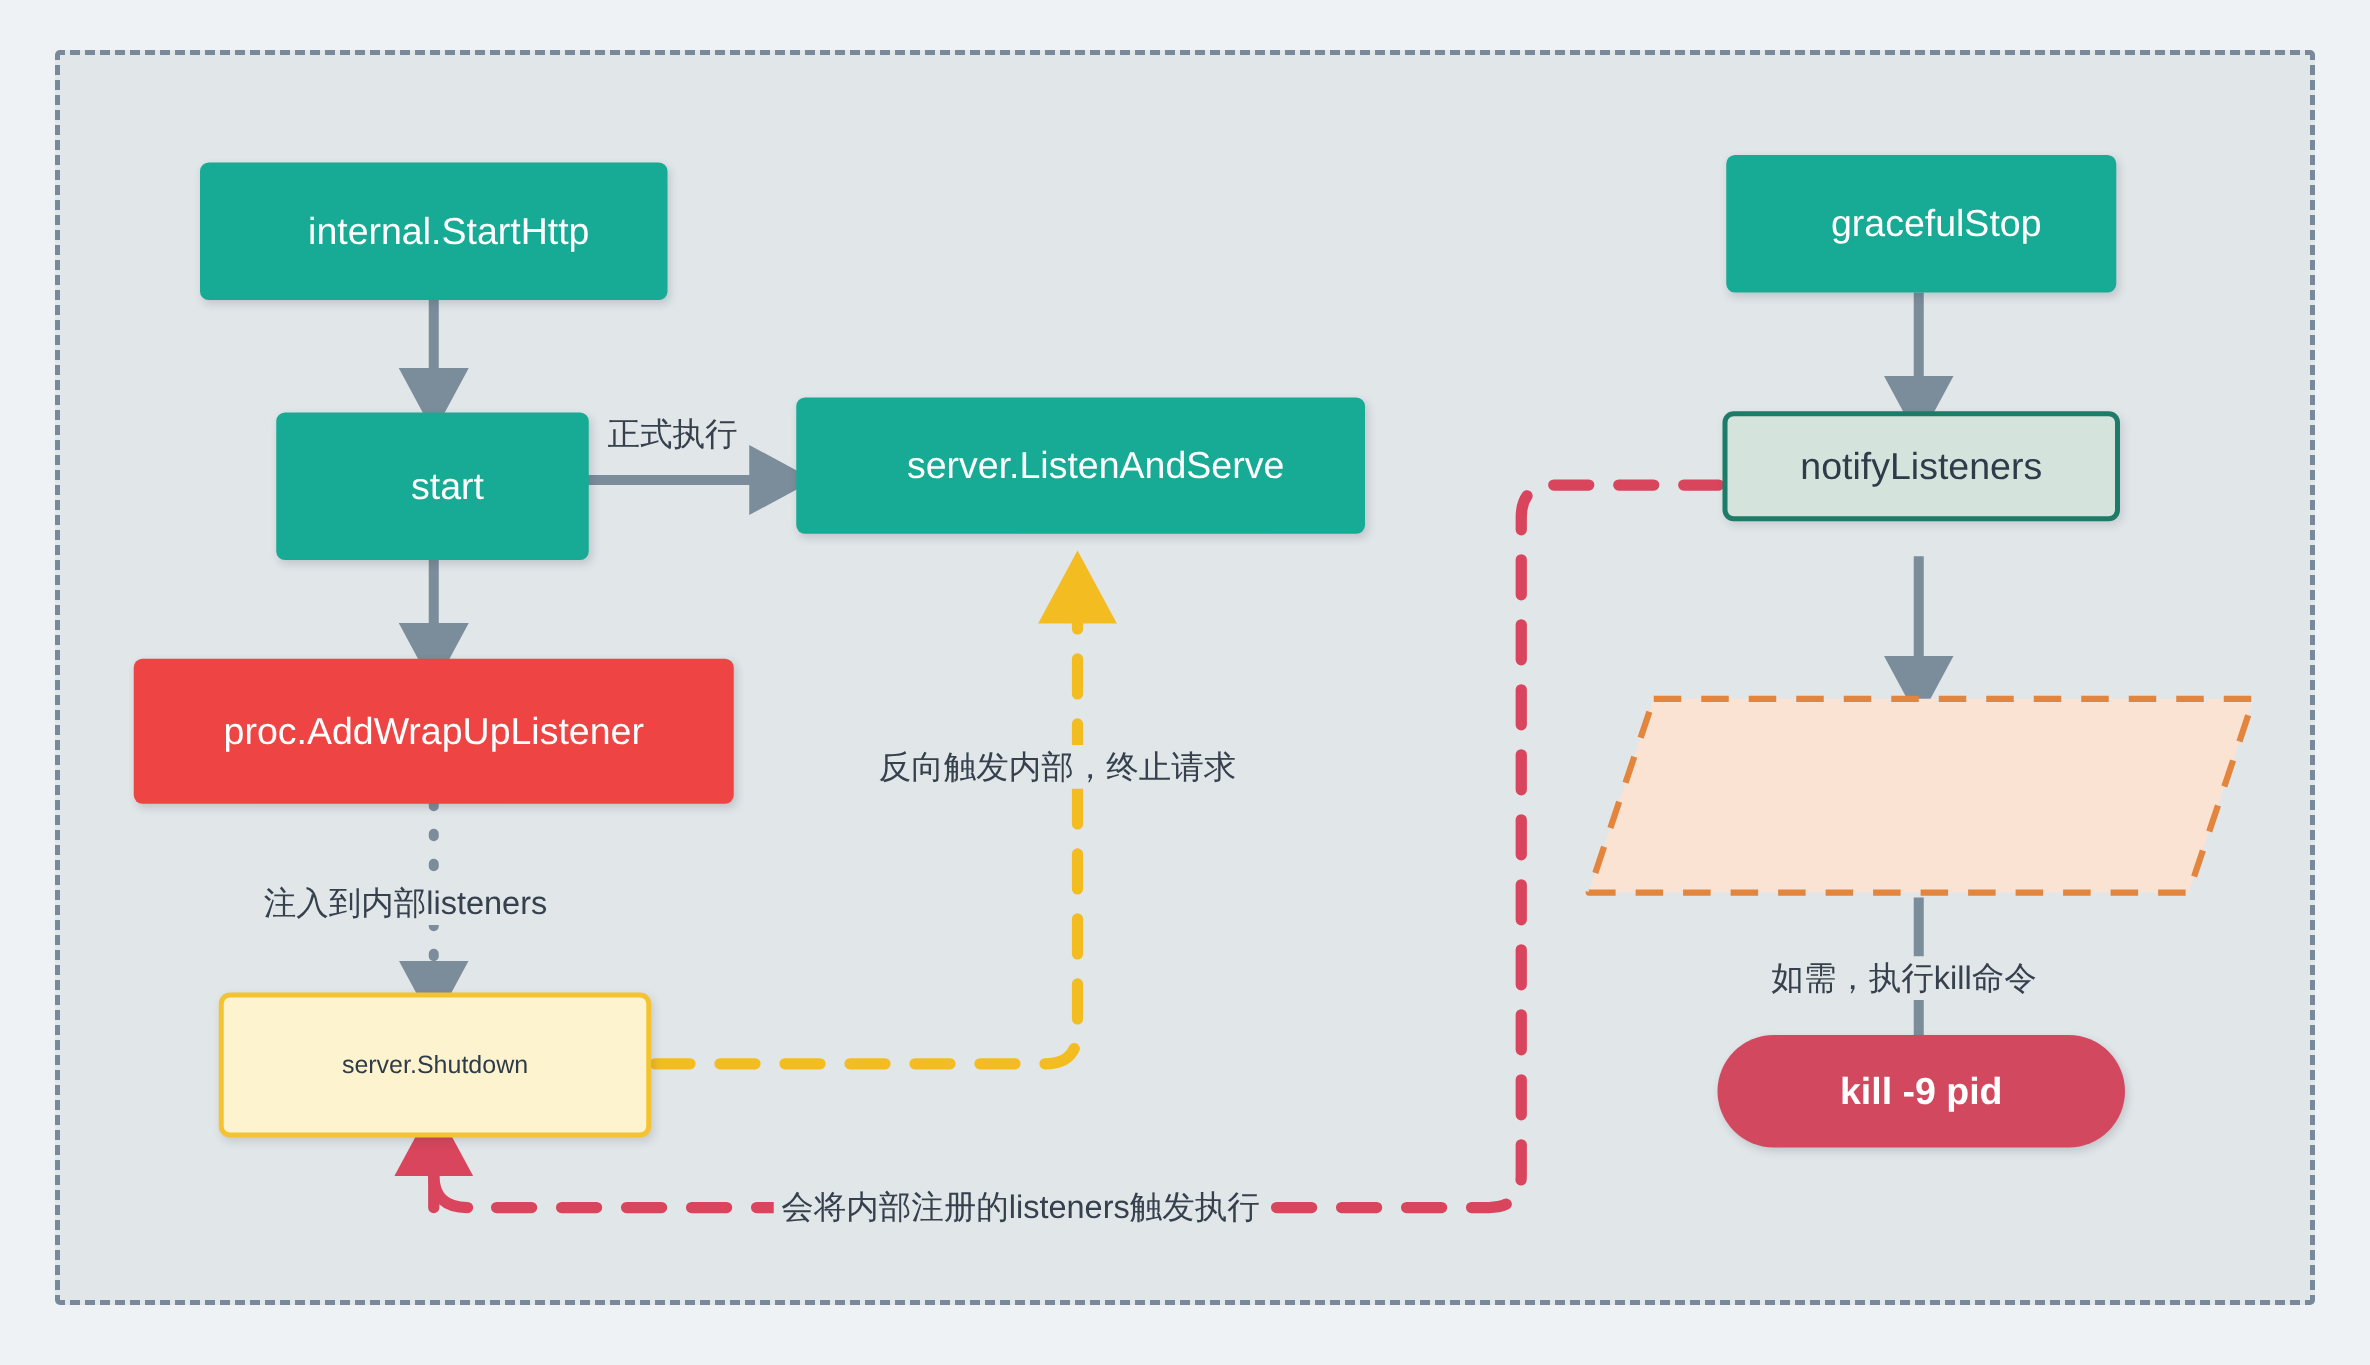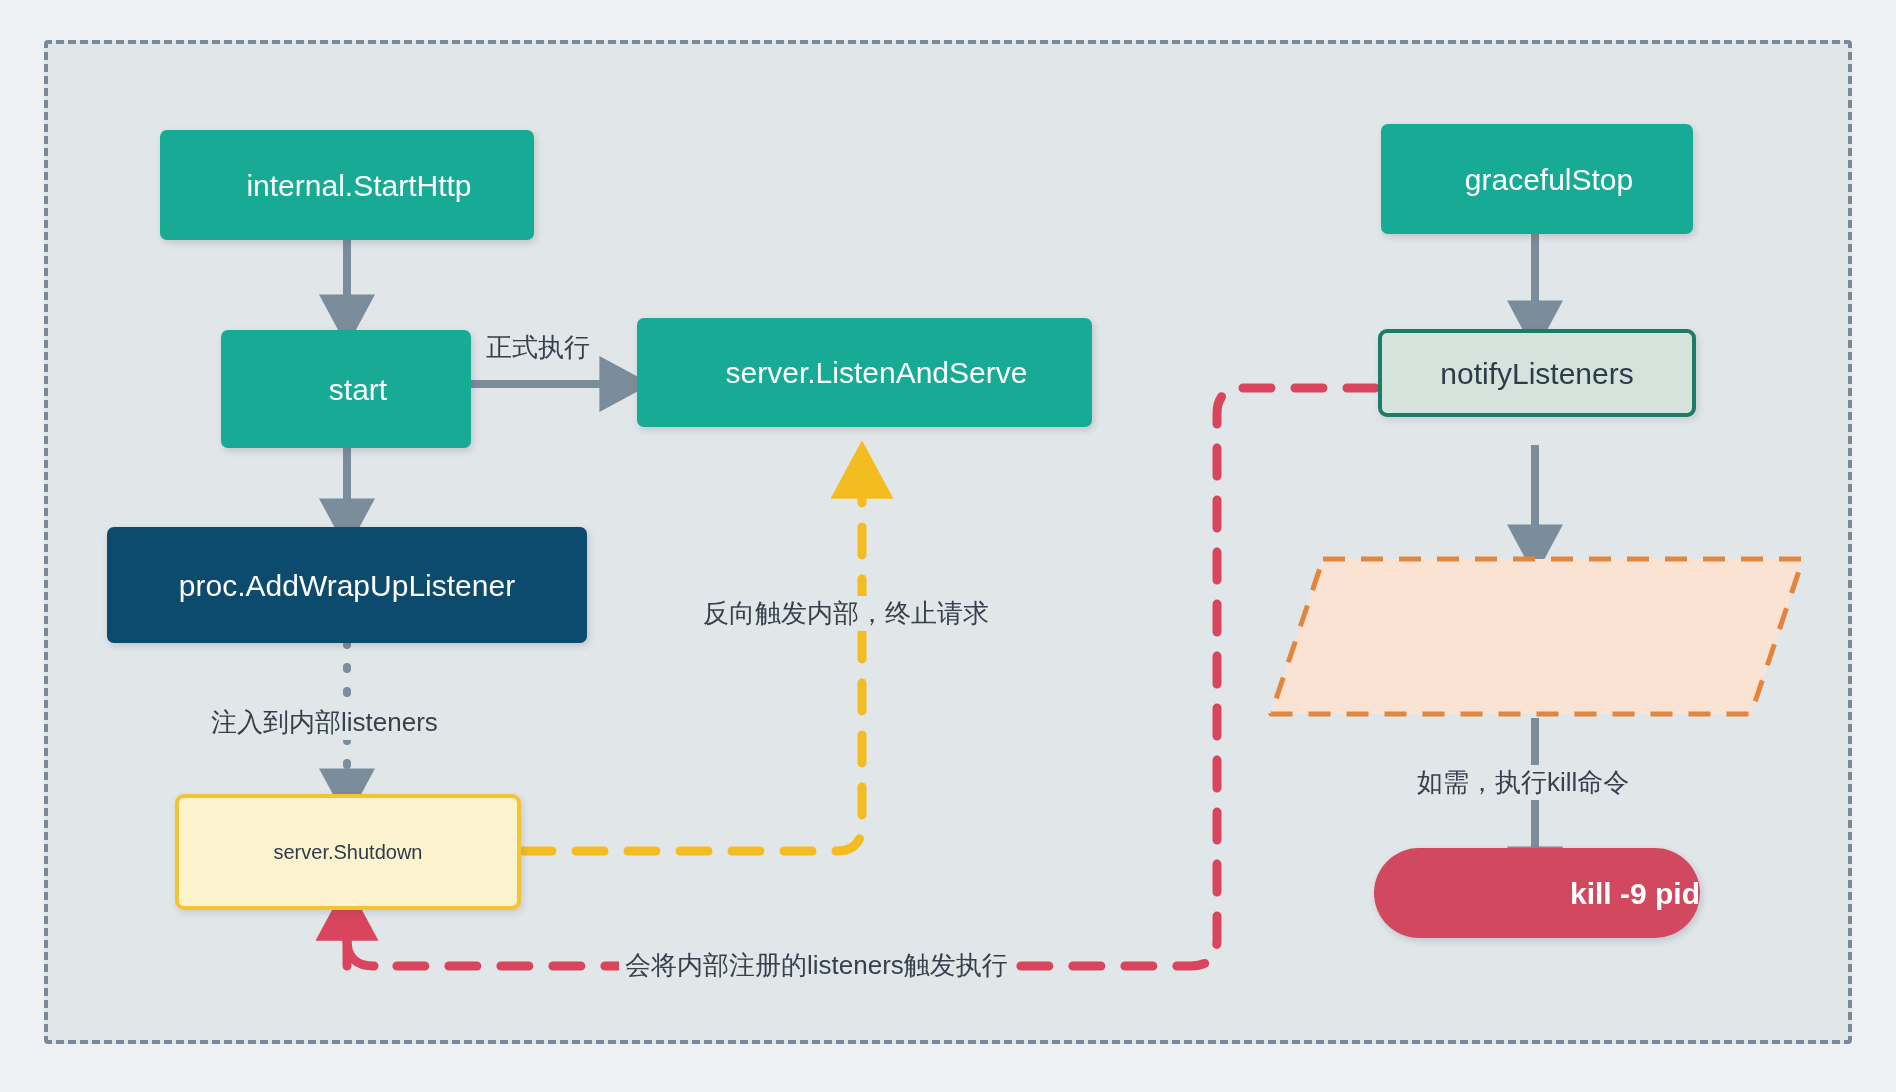--- a/index.html
+++ b/index.html
@@ -47,21 +47,21 @@
   }
   .n-teal {
     background: #17ab96;
     color: #ffffff;
     border-radius: 7px;
     font-size: 30px;
     box-shadow: 2px 3px 7px rgba(60,70,80,0.20);
     padding-left: 24px;
   }
   .n-orange {
-    background: #0c4a6e;
+    background: #ef4444;
     color: #ffffff;
     border-radius: 7px;
     font-size: 30px;
     box-shadow: 2px 3px 7px rgba(60,70,80,0.20);
   }
   .n-yellowbox {
     background: #fdf3cf;
     color: #2e3b48;
     border: 4px solid #f3c331;
     border-radius: 9px;
@@ -200,21 +200,21 @@
   </div>
 
   <div class="n-para-wrap" style="left:1267px; top:555px; width:540px; height:163px;">
     <svg width="540" height="163" viewBox="0 0 540 163">
       <polygon points="56,4 536,4 484,159 4,159" fill="#fbe3d3" stroke="#e3853c" stroke-width="5" stroke-dasharray="22 16" stroke-linejoin="round"></polygon>
     </svg>
     <div class="n-para-text">
     </div>
   </div>
 
-  <div class="node n-pill" style="left:1374px; top:848px; width:326px; height:90px;justify-content:flex-end;">
+  <div class="node n-pill" style="left:1374px; top:828px; width:326px; height:90px;">
     <span>kill -9 pid</span>
   </div>
 
   <div class="edge-label" style="left:486px; top:330px;">正式执行</div>
 
   <div class="edge-label onbg" style="left:205px; top:705px;">注入到内部listeners</div>
 
   <div class="edge-label onbg" style="left:697px; top:596px;">反向触发内部，终止请求</div>
 
   <div class="edge-label onbg" style="left:1411px; top:765px;">如需，执行kill命令</div>

